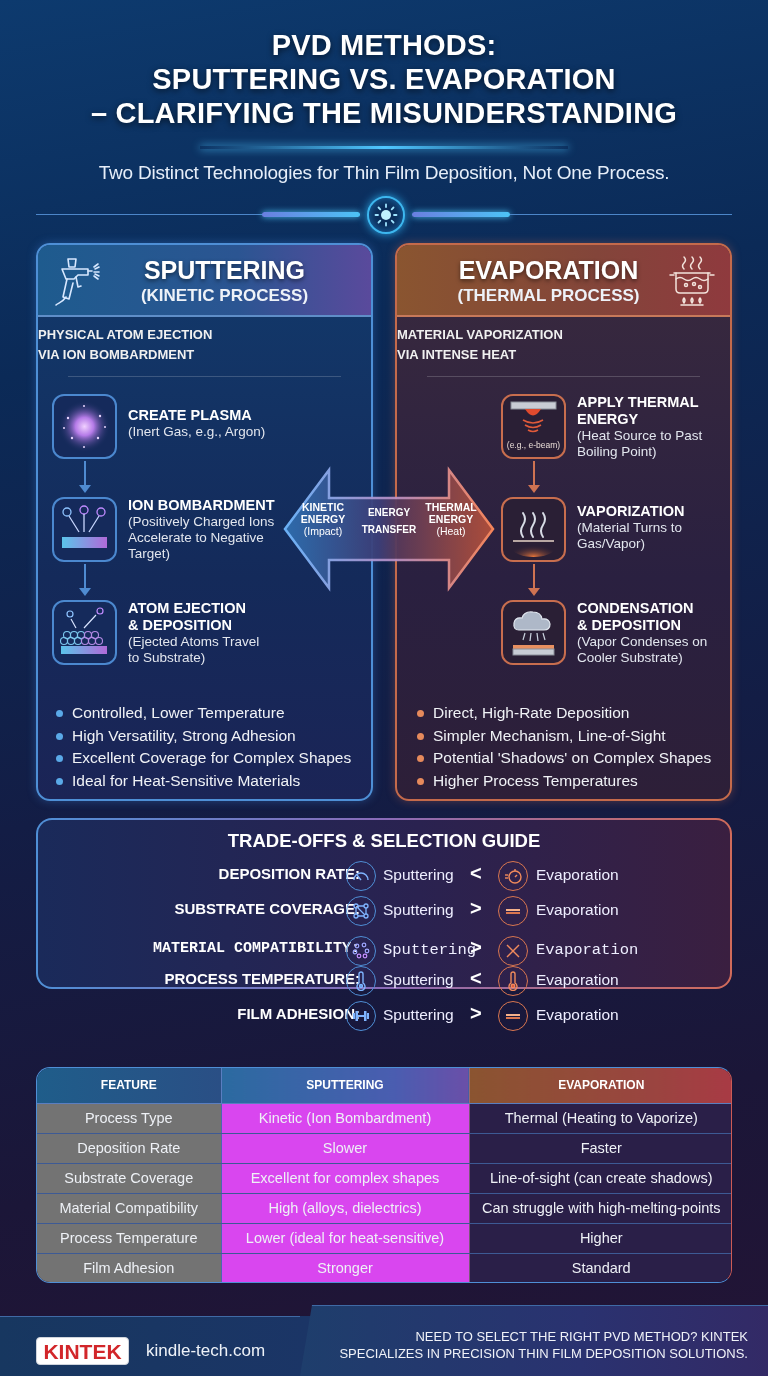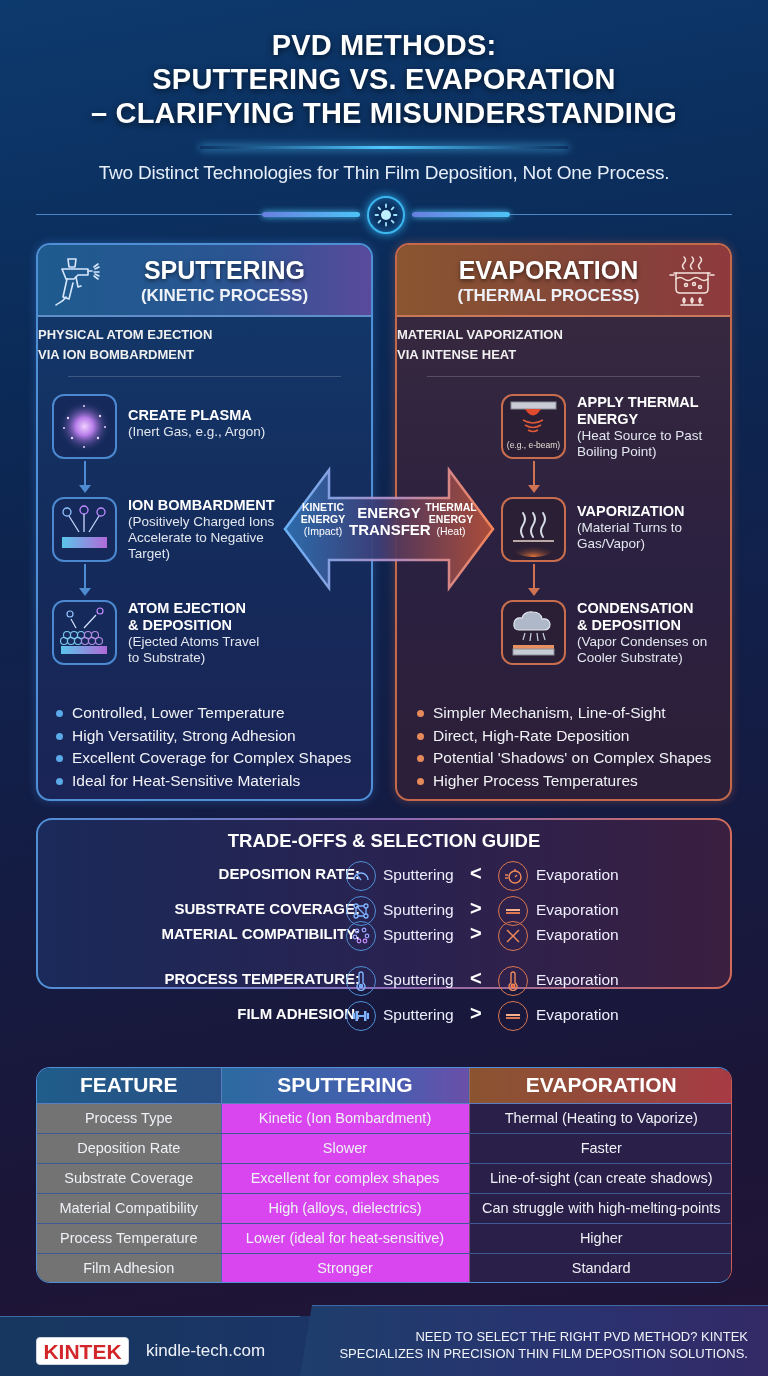--- a/index.html
+++ b/index.html
@@ -158,21 +158,21 @@
 
   
   .ctable {
     position: absolute; left: 36px; top: 1067px; width: 696px; height: 216px;
     border-radius: 14px; overflow: hidden;
     border: 1.5px solid #4f8fd6;
     border-right-color: #cc5b55;
   }
   .ctable table { width: 100%; border-collapse: collapse; table-layout: fixed; }
   .ctable th {
-    height: 35px; font-weight: 700; font-size: 21px; color: #fff;
+    height: 35px; font-weight: 700; font-size: 12px; color: #fff;
     border-bottom: 1px solid #5a7ec0;
   }
   .ctable th.c0 { background: linear-gradient(90deg, #1f5d8a, #2a4f85); border-right: 1px solid #5a7ec0; }
   .ctable th.c1 { background: linear-gradient(90deg, #2b6aa0, #4a5db0 70%, #6a4fa8); border-right: 1px solid #9a6a70; }
   .ctable th.c2 { background: linear-gradient(90deg, #8a5430, #9a4440 70%, #a83a44); }
   .ctable td {
     height: 30px; text-align: center; font-size: 14.5px; color: #eef1f6;
     border-bottom: 1px solid #3d5a95;
   }
   .ctable tr:last-child td { border-bottom: none; }
@@ -437,22 +437,22 @@
         <rect x="10" y="47" width="41" height="6" fill="#c8ccd4" stroke="#8a8e98"></rect>
       </svg>
     </div>
     <div class="step-text">
       <div class="step-title" style="width:130px;">CONDENSATION &amp; DEPOSITION</div>
       <div class="step-desc" style="width:140px;">(Vapor Condenses on Cooler Substrate)</div>
     </div>
   </div>
 
   <ul class="bullets" style="left:20px;">
+    <li>Direct, High-Rate Deposition</li>
     <li>Simpler Mechanism, Line-of-Sight</li>
-    <li>Direct, High-Rate Deposition</li>
     <li>Potential 'Shadows' on Complex Shapes</li>
     <li>Higher Process Temperatures</li>
   </ul>
 </div>
 
 <div class="energy">
   <svg width="212" height="130" viewBox="0 0 212 130" style="position:absolute;left:0;top:0;">
     <defs>
       <linearGradient id="ag" x1="0" x2="1">
         <stop offset="0" stop-color="#2f6fb0"></stop>
@@ -465,21 +465,21 @@
           <stop offset="0.5" stop-color="#b490c8"></stop>
           <stop offset="1" stop-color="#ff8a5c"></stop>
       </linearGradient>
     </defs>
     <path d="M2 65 L46 6 L46 34 L166 34 L166 6 L210 65 L166 124 L166 96 L46 96 L46 124 Z" fill="url(#ag)" stroke="url(#asg)" stroke-width="2.5" opacity="0.95"></path>
   </svg>
   <div class="energy-txt energy-small" style="left:14px;top:37px;width:52px;">
     <div>KINETIC ENERGY</div>
     <div class="paren">(Impact)</div>
   </div>
-  <div class="energy-txt" style="left:66px;top:40px;width:80px;font-size:15px;line-height:17px;">ENERGY TRANSFER</div>
+  <div class="energy-txt" style="left:66px;top:40px;width:80px;font-size:10px;line-height:17px;">ENERGY TRANSFER</div>
   <div class="energy-txt energy-small" style="left:140px;top:37px;width:56px;">
     <div>THERMAL ENERGY</div>
     <div class="paren">(Heat)</div>
   </div>
 </div>
 
 <div class="trade">
   <div class="trade-title">TRADE-OFFS &amp; SELECTION GUIDE</div>
 
   <div class="trade-row" style="top:41px;">
@@ -519,21 +519,21 @@
     <div class="trade-cmp">&gt;</div>
     <div class="trade-ic o">
         <svg width="20" height="20" viewBox="0 0 20 20">
           <rect x="3" y="8" width="14" height="2" fill="#f4b08a"></rect>
           <rect x="3" y="11" width="14" height="2" fill="#d9764f"></rect>
         </svg>
       </div>
     <div class="trade-ev">Evaporation</div>
   </div>
 
-  <div class="trade-row" style="top:101px;">
+  <div class="trade-row" style="top:116px;font-family:Liberation Mono, monospace;">
     <div class="trade-label">MATERIAL COMPATIBILITY:</div>
     <div class="trade-ic b">
         <svg width="20" height="20" viewBox="0 0 20 20" fill="none" stroke="#9fa8ff" stroke-width="1.2">
           <circle cx="6" cy="5" r="1.8"></circle>
           <circle cx="13" cy="4" r="1.8"></circle>
           <circle cx="4" cy="11" r="1.8"></circle>
           <circle cx="16" cy="10" r="1.8"></circle>
           <circle cx="8" cy="15" r="1.8" stroke="#c690ff"></circle>
           <circle cx="14" cy="15" r="1.8" stroke="#c690ff"></circle>
         </svg>

